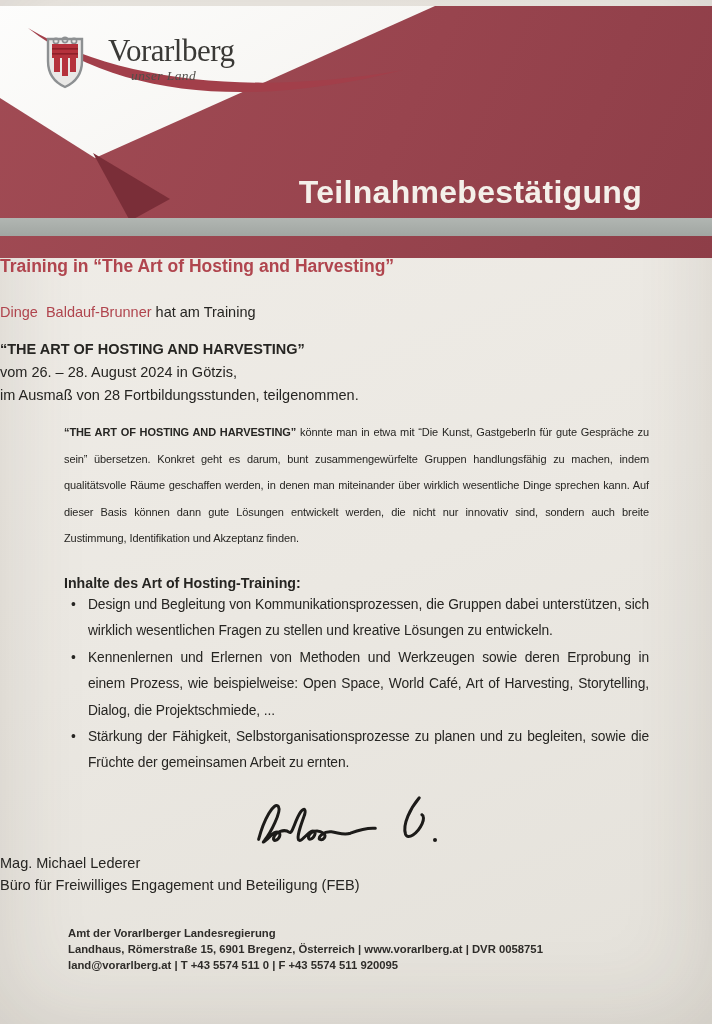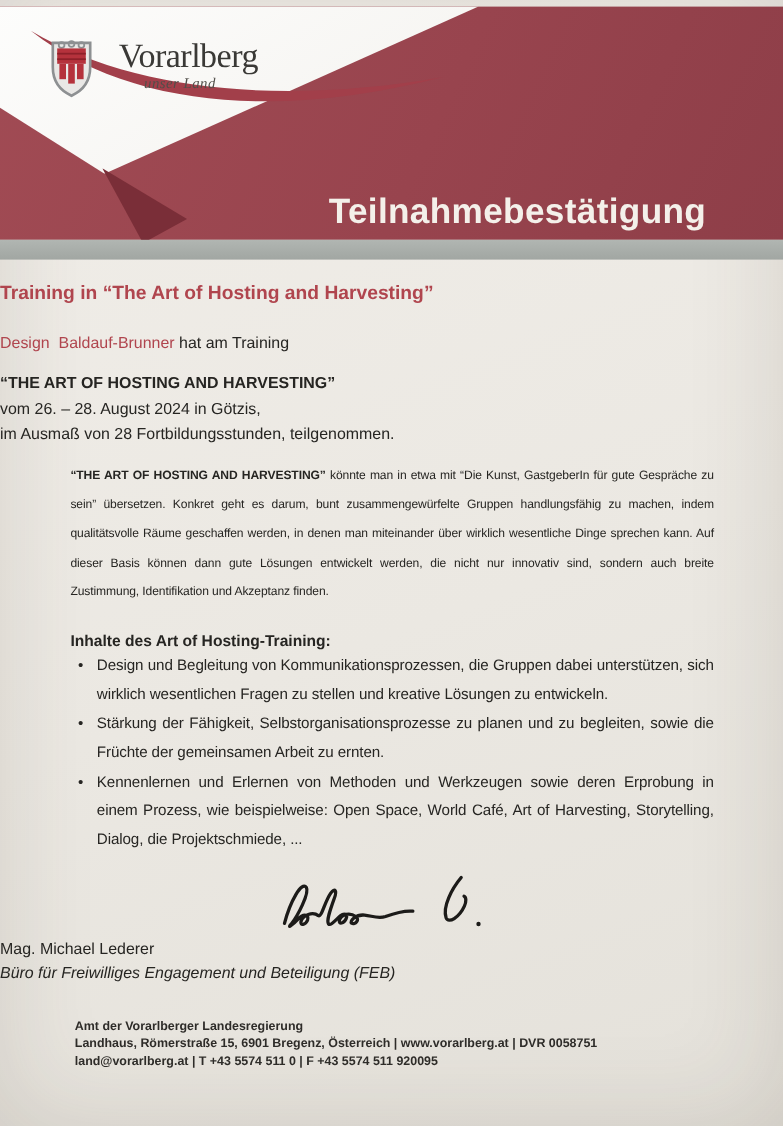--- a/index.html
+++ b/index.html
@@ -4,21 +4,21 @@
 <style>
   * { margin:0; padding:0; box-sizing:border-box; }
   html,body { background:#d8d4cd; }
   .page {
     position:relative; width:712px; height:1024px; overflow:hidden;
     background:linear-gradient(160deg,#f1eee9 0%,#ebe8e2 55%,#e4e1da 100%);
     box-shadow:inset 0 0 90px rgba(70,58,45,.14);
     font-family:"Liberation Sans",sans-serif; color:#262522;
   }
   
-  .red-band { position:absolute; left:0; top:6px; width:712px; height:212px;
+  .red-band { position:absolute; left:0; top:6px; width:712px; height:252px;
     background:linear-gradient(115deg,#a14b54 0%,#98444e 55%,#8e3e48 100%); }
   .band-title { position:absolute; right:70px; top:168px; font-size:32px; font-weight:bold;
     color:#f4f0ea; letter-spacing:.3px; }
   .white-wedge { position:absolute; left:0; top:0; width:445px; height:225px;
     background:linear-gradient(150deg,#fdfdfc,#f2f0ec);
     clip-path:polygon(0px 6px,435px 6px,95px 158px,0px 98px); }
   .dark-fold { position:absolute; left:0; top:0; width:440px; height:240px;
     background:#7a2e38; clip-path:polygon(93px 153px,170px 199px,130px 221px); }
   .gray-stripe { position:absolute; left:0; top:218px; width:712px; height:18px;
     background:linear-gradient(#b1b6b2,#a1a6a2); }
@@ -40,21 +40,21 @@
     line-height:26.6px; text-align:justify; letter-spacing:-.1px; }
   .lead { font-weight:bold; }
   .contents-h { position:absolute; top:560px; left:64px; font-size:14.2px; font-weight:bold;margin-top:15px; }
   .bullets { position:absolute; top:592px; left:64px; width:585px; list-style:none;
     font-size:13.8px; line-height:26.4px; text-align:justify; letter-spacing:-.1px; }
   .bullets li { position:relative; padding-left:24px; }
   .bullets li::before { content:"\2022"; position:absolute; left:7px; }
   .place-date { top:771px; font-size:14.5px; }
   .signature { position:absolute; left:246px; top:788px; }
   .signer-name { top:855px; font-size:14.5px; }
-  .signer-org { top:877px; font-size:14.5px;font-style:italic; }
+  .signer-org { top:877px; font-size:14.5px; }
   .footer { position:absolute; left:68px; top:925px; font-size:11.3px; font-weight:bold;
     line-height:16px; color:#2e2c29; }
 </style>
 </head>
 <body>
 
 <div class="page">
 
   <div class="red-band">
     <div class="band-title">Teilnahmebestätigung</div>
@@ -78,36 +78,36 @@
     <rect x="10" y="25" width="6" height="14" fill="#b5323c"></rect>
     <rect x="18" y="25" width="6" height="18" fill="#b5323c"></rect>
     <rect x="26" y="25" width="6" height="14" fill="#b5323c"></rect>
   </svg>
 
   <div class="logo-name">Vorarlberg</div>
   <div class="logo-tagline">unser Land</div>
 
   <div class="abs center h-red">Training in “The Art of Hosting and Harvesting”</div>
 
-  <div class="abs center participant"><span class="red-name">Design  Baldauf-Brunner</span><span> hat am Training</span></div>
+  <div class="abs center participant"><span class="red-name">Dinge  Baldauf-Brunner</span><span> hat am Training</span></div>
 
   <div class="abs center course">
     <div class="bold">“THE ART OF HOSTING AND HARVESTING”</div>
     <div>vom 26. – 28. August 2024 in Götzis,</div>
     <div>im Ausmaß von 28 Fortbildungsstunden, teilgenommen.</div>
   </div>
 
   <p class="para"><span class="lead">“THE ART OF HOSTING AND HARVESTING”</span><span> könnte man in etwa mit “Die Kunst, GastgeberIn für gute Gespräche zu sein” übersetzen. Konkret geht es darum, bunt zusammengewürfelte Gruppen handlungsfähig zu machen, indem qualitätsvolle Räume geschaffen werden, in denen man miteinander über wirklich wesentliche Dinge sprechen kann. Auf dieser Basis können dann gute Lösungen entwickelt werden, die nicht nur innovativ sind, sondern auch breite Zustimmung, Identifikation und Akzeptanz finden.</span></p>
 
   <div class="contents-h">Inhalte des Art of Hosting-Training:</div>
 
   <ul class="bullets">
     <li>Design und Begleitung von Kommunikationsprozessen, die Gruppen dabei unterstützen, sich wirklich wesentlichen Fragen zu stellen und kreative Lösungen zu entwickeln.</li>
+    <li>Kennenlernen und Erlernen von Methoden und Werkzeugen sowie deren Erprobung in einem Prozess, wie beispielweise: Open Space, World Café, Art of Harvesting, Storytelling, Dialog, die Projektschmiede, ...</li>
     <li>Stärkung der Fähigkeit, Selbstorganisationsprozesse zu planen und zu begleiten, sowie die Früchte der gemeinsamen Arbeit zu ernten.</li>
-    <li>Kennenlernen und Erlernen von Methoden und Werkzeugen sowie deren Erprobung in einem Prozess, wie beispielweise: Open Space, World Café, Art of Harvesting, Storytelling, Dialog, die Projektschmiede, ...</li>
   </ul>
 
 
   <svg class="signature" width="220" height="64" viewBox="0 0 220 64">
     <g transform="rotate(-2 110 32)" fill="none" stroke="#1c1b19" stroke-width="3" stroke-linecap="round">
       <path d="M12,48 C18,28 29,10 33,16 C36,21 24,42 18,49 C14,53 19,50 24,45 C30,39 35,41 33,46 C31,50 26,51 27,47 C29,41 38,38 43,42 C46,44 49,30 55,22 C59,17 61,20 58,27 C54,37 50,47 52,50 C54,52 59,46 63,43 C67,40 70,42 68,46 C66,50 61,51 62,47 C64,41 72,40 77,44 C81,47 76,52 73,50 C71,48 77,42 85,43 C92,44 97,47 104,45 C113,42 121,40 129,41"></path>
       <path d="M174,12 C165,22 156,38 159,48 C161,54 171,48 176,38 C178,34 178,30 176,29"></path>
     </g>
     <circle cx="189" cy="52" r="2" fill="#1c1b19"></circle>
   </svg>

